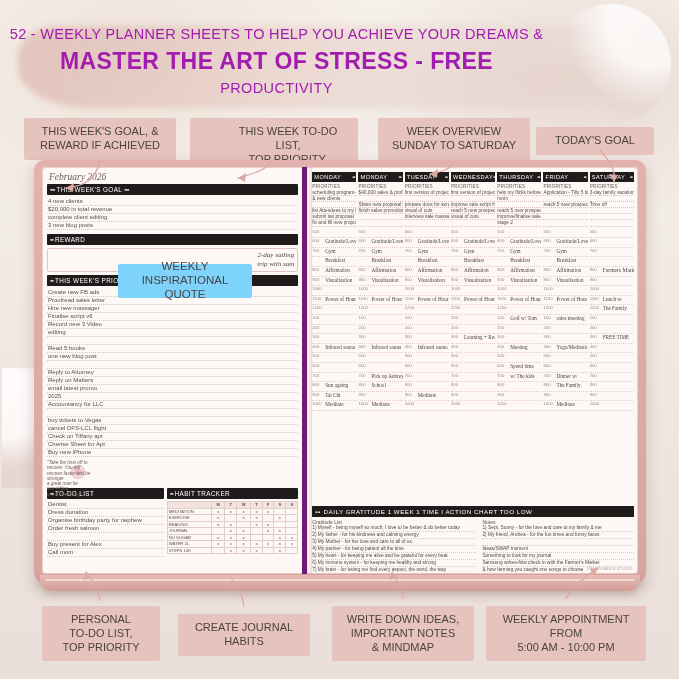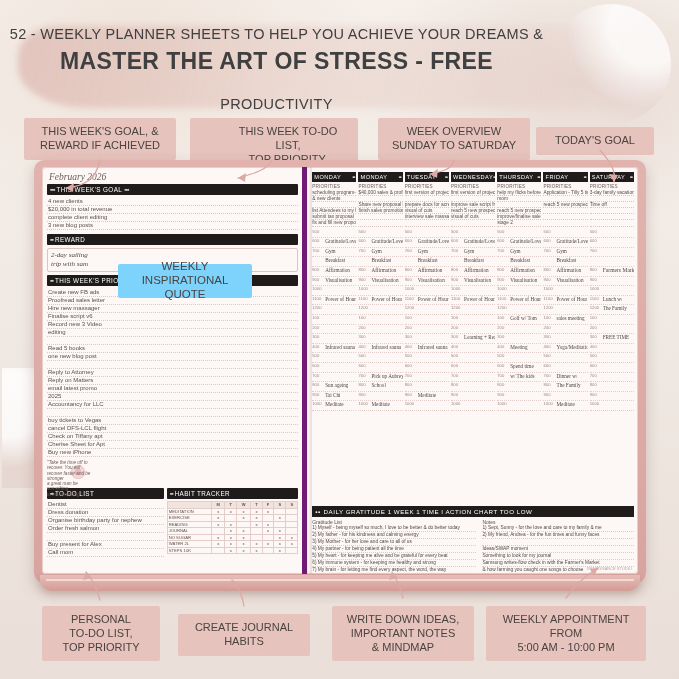--- a/index.html
+++ b/index.html
@@ -33,25 +33,25 @@
   }
   .corner-deco2 {
     position:absolute; left:2px; top:368px; width:46px; height:120px;
     background: radial-gradient(circle at 20% 30%, rgba(255,255,255,.85) 0 35%, rgba(255,255,255,0) 70%),
                 radial-gradient(circle at 30% 75%, rgba(228,208,203,.7) 0 35%, rgba(228,208,203,0) 72%);
   }
 
   
   .headline {
     position:absolute; left:0; top:26px; width:553px;
-    text-align:center; color:#404040;
+    text-align:center; color:#a21caf;
   }
   .hl1 { font-size:14.5px; letter-spacing:.3px; }
   .hl2 { font-size:23px; font-weight:bold; margin-top:6px; letter-spacing:.4px; }
-  .hl3 { font-size:14.5px; margin-top:21px; letter-spacing:.4px; }
+  .hl3 { font-size:14.5px; margin-top:5px; letter-spacing:.4px; }
 
   
   .callout {
     position:absolute;
     background:#e7c3bd;
     color:#4a4340;
     font-size:11px;
     line-height:1.25;
     padding:7px 8px;
     text-align:center;
@@ -238,21 +238,21 @@
         <div class="ln">4 new clients</div>
         <div class="ln">$20,000 in total revenue</div>
         <div class="ln">complete client editing</div>
         <div class="ln">3 new blog posts</div>
       </div>
 
       <div class="ribbon" style="margin-top:4px;">
         <span class="dots">▪▪</span>
         <span>REWARD</span>
       </div>
-      <div class="goalbox" style="height:24px;">
+      <div class="goalbox" style="height:24px;text-align:right;">
         <div class="handw" style="font-size:7px; white-space:pre-line; line-height:1.25;">2-day sailing
 trip with sam</div>
       </div>
 
       <div class="ribbon">
         <span class="dots">▪▪</span>
         <span>THIS WEEK'S PRIORITY</span>
       </div>
       <div class="lines">
         <div class="ln">Create new FB ads</div>

